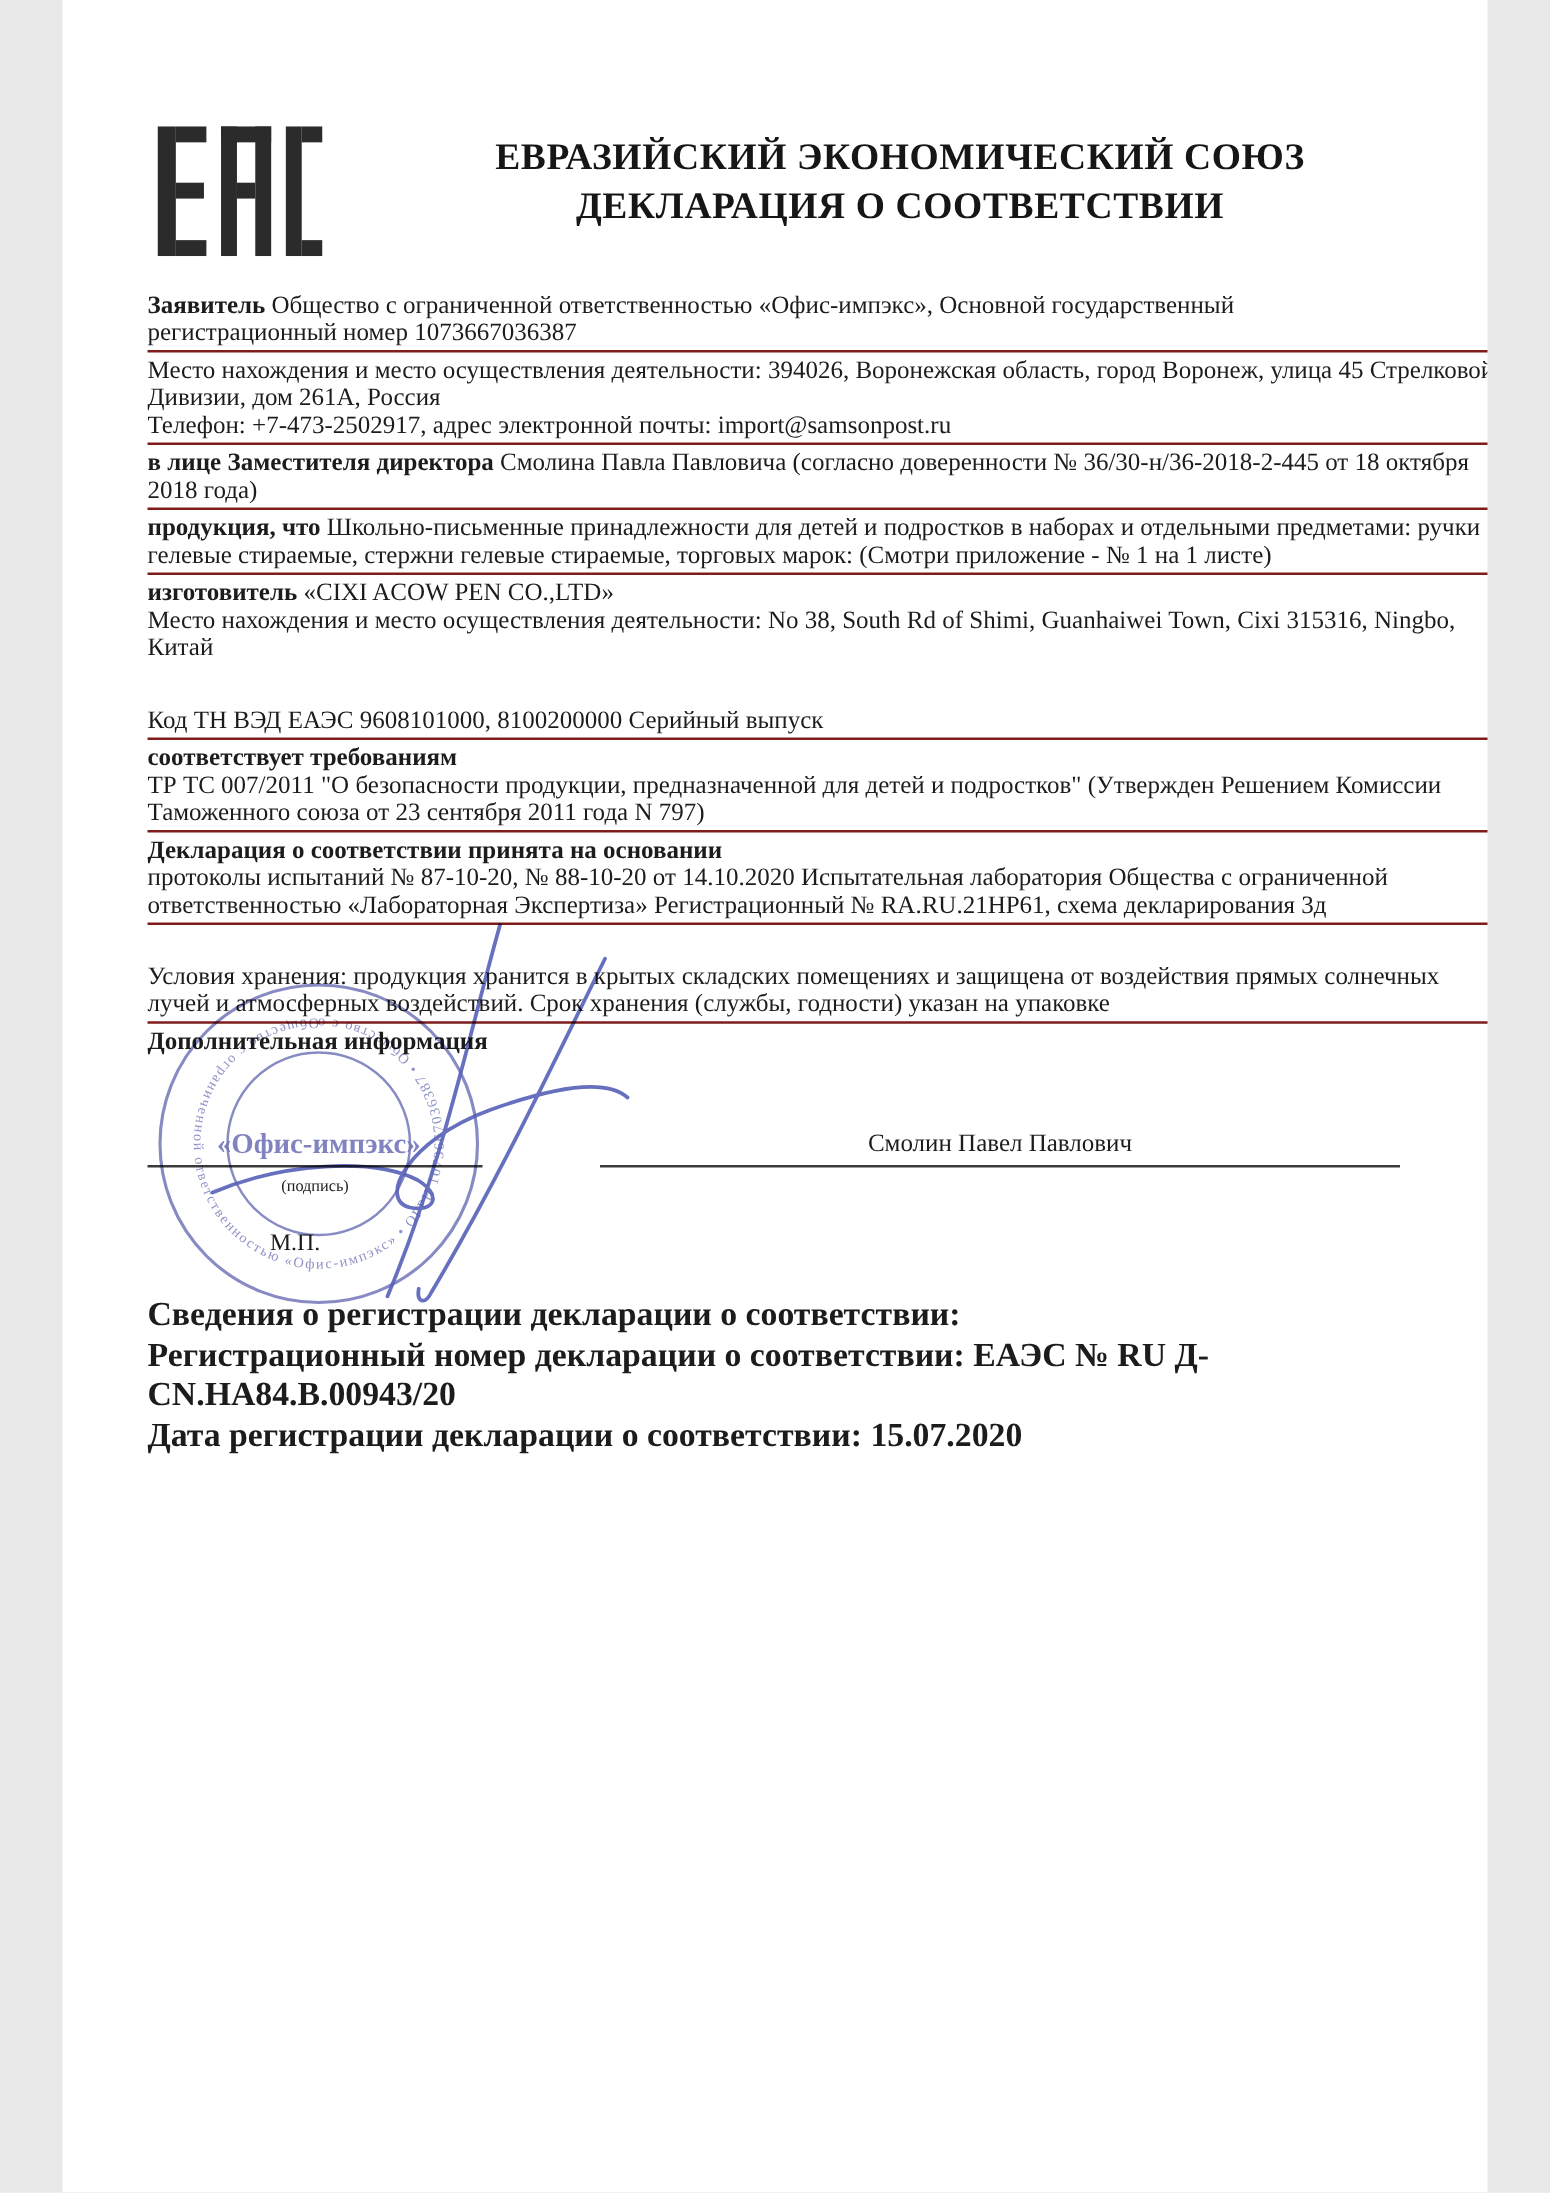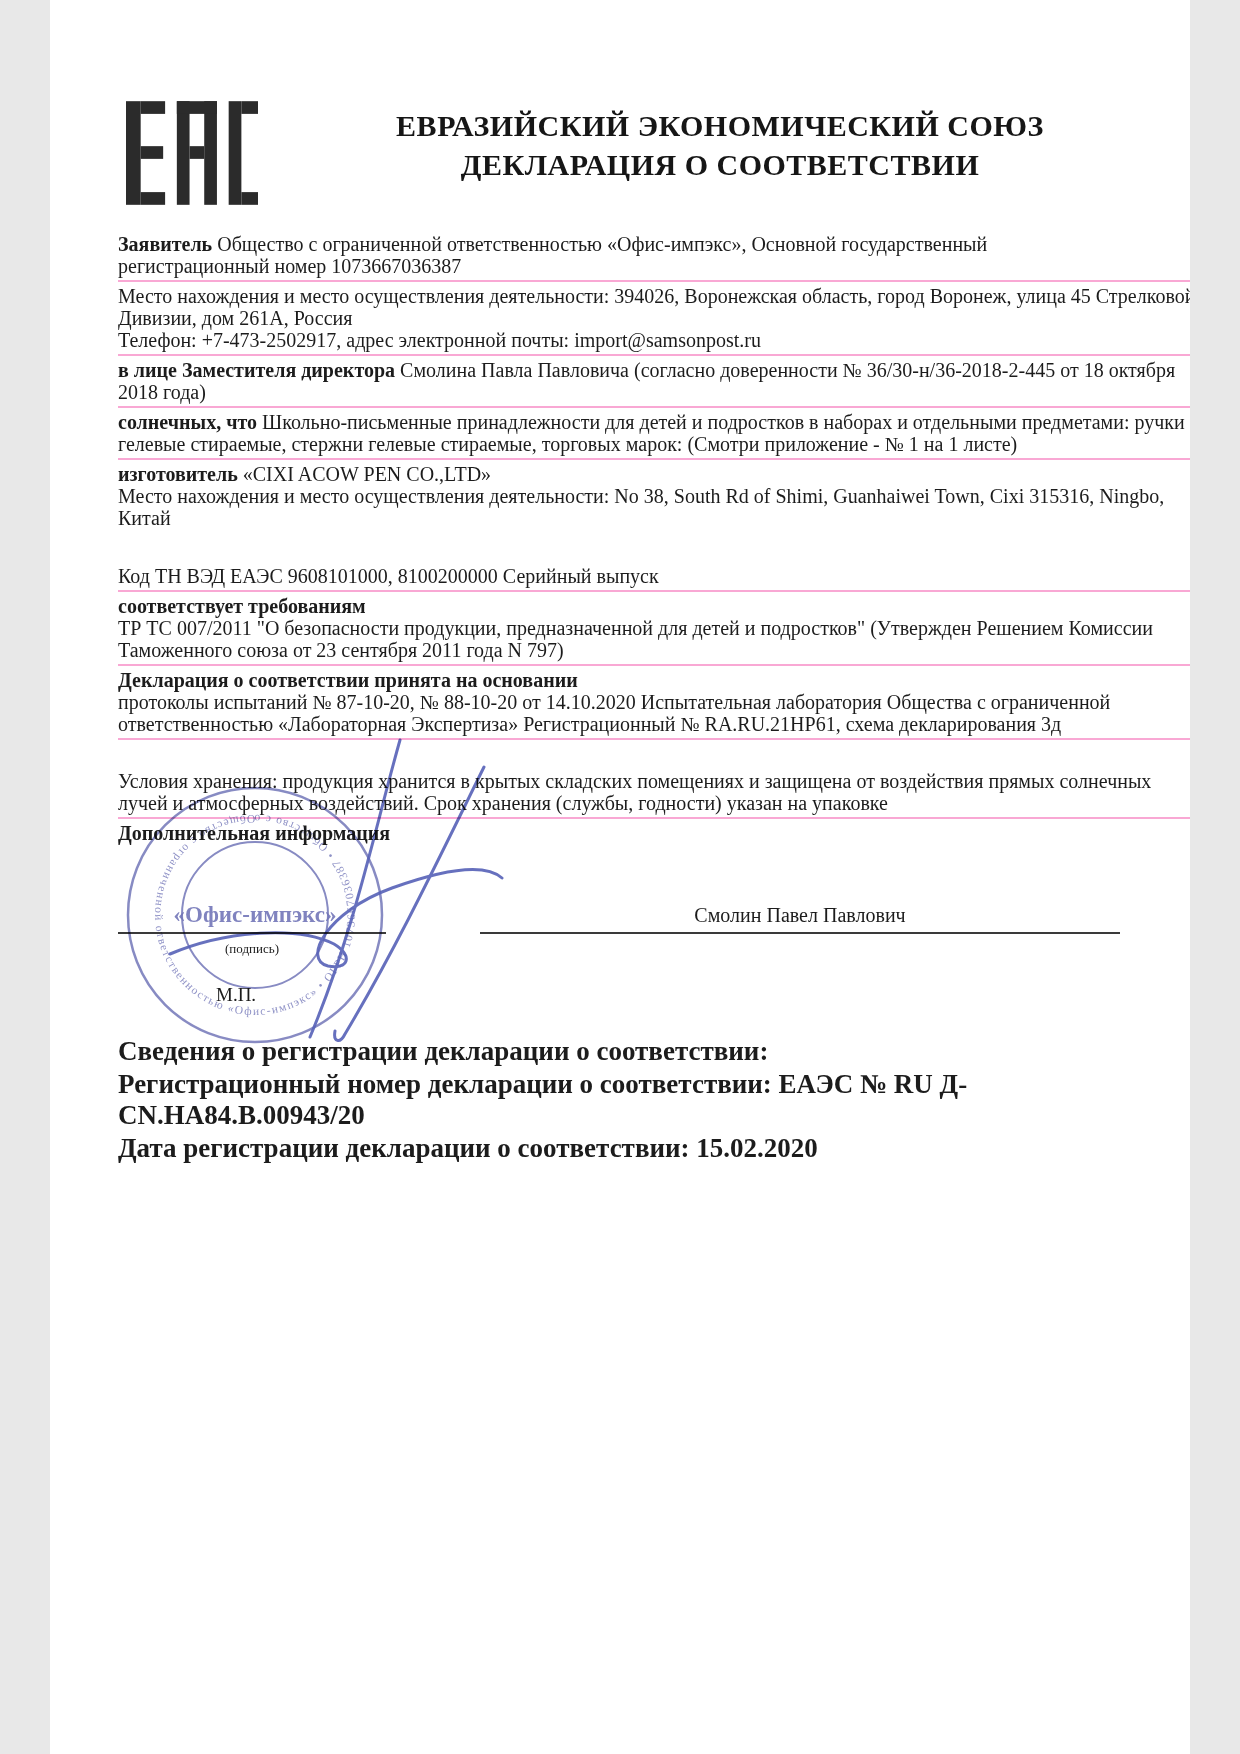--- a/index.html
+++ b/index.html
@@ -10,21 +10,21 @@
   }
   
   .eac-logo{position:absolute;left:76px;top:100px;width:132px;height:106px;}
   
   .title{position:absolute;left:250px;top:106px;width:840px;text-align:center;
     font-weight:bold;font-size:30px;line-height:39px;color:#161616;letter-spacing:0.5px;}
   
   .content{position:absolute;left:68px;top:233px;width:1080px;font-size:20px;line-height:22px;}
   .para{margin:0;padding:0;}
   .para .b{font-weight:bold;}
-  .divider{border-bottom:2px solid #f9a8d4;padding-bottom:3px;margin-bottom:3px;}
+  .divider{border-bottom:2px solid #7f1d1d;padding-bottom:3px;margin-bottom:3px;}
   .narrow{display:block;max-width:1000px;}
   .gap-xl{margin-top:36px;}
   .gap-md{margin-top:30px;}
   
   .sig-block{position:relative;height:150px;margin-top:22px;text-decoration:underline;}
   .sig-name{position:absolute;left:362px;top:38px;width:640px;text-align:center;font-size:20px;}
   .sig-line-left{position:absolute;left:0;top:66px;width:268px;border-top:2px solid #3a3a3a;}
   .sig-line-right{position:absolute;left:362px;top:66px;width:640px;border-top:2px solid #3a3a3a;}
   .sig-cap-left{position:absolute;left:0;top:72px;width:268px;text-align:center;font-size:13px;}
   .sig-cap-right{position:absolute;left:362px;top:72px;width:640px;text-align:center;font-size:19px;}
@@ -76,21 +76,21 @@
     </div>
     <div class="para divider">
       <span>Телефон: +7-473-2502917, адрес электронной почты: import@samsonpost.ru</span>
     </div>
 
     <div class="para divider">
       <span class="b">в лице Заместителя директора</span><span> Смолина Павла Павловича (согласно доверенности № 36/30-н/36-2018-2-445 от 18 октября 2018 года)</span>
     </div>
 
     <div class="para divider">
-      <span class="b">солнечных, что</span><span> Школьно-письменные принадлежности для детей и подростков в наборах и отдельными предметами: ручки гелевые стираемые, стержни гелевые стираемые, торговых марок: (Смотри приложение - № 1 на 1 листе)</span>
+      <span class="b">продукция, что</span><span> Школьно-письменные принадлежности для детей и подростков в наборах и отдельными предметами: ручки гелевые стираемые, стержни гелевые стираемые, торговых марок: (Смотри приложение - № 1 на 1 листе)</span>
     </div>
 
     <div class="para">
       <span class="b">изготовитель</span><span> «CIXI ACOW PEN CO.,LTD»</span>
     </div>
     <div class="para">
       <span>Место нахождения и место осуществления деятельности: No 38, South Rd of Shimi, Guanhaiwei Town, Cixi 315316, Ningbo, Китай</span>
     </div>
 
     <div class="para divider gap-xl">
@@ -124,21 +124,21 @@
       <div class="sig-name">Смолин Павел Павлович</div>
       <div class="sig-line-left"></div>
       <div class="sig-line-right"></div>
       <div class="sig-cap-left">(подпись)</div>
       <div class="sig-mp">М.П.</div>
     </div>
 
     <div class="reg-block">
       <p>Сведения о регистрации декларации о соответствии:</p>
       <p>Регистрационный номер декларации о соответствии: ЕАЭС № RU Д-CN.HA84.B.00943/20</p>
-      <p>Дата регистрации декларации о соответствии: 15.02.2020</p>
+      <p>Дата регистрации декларации о соответствии: 15.07.2020</p>
     </div>
 
   </div>
 
   <svg class="stamp-svg" width="430" height="345" viewBox="0 0 430 345">
     <defs>
       <path id="ringPath" d="M 153 103 a 100 100 0 1 0 0.001 0 z" fill="none"></path>
     </defs>
     <g stroke="#5f63ae" fill="none" opacity="0.85">
       <circle cx="153" cy="203" r="127" stroke-width="2.5"></circle>

